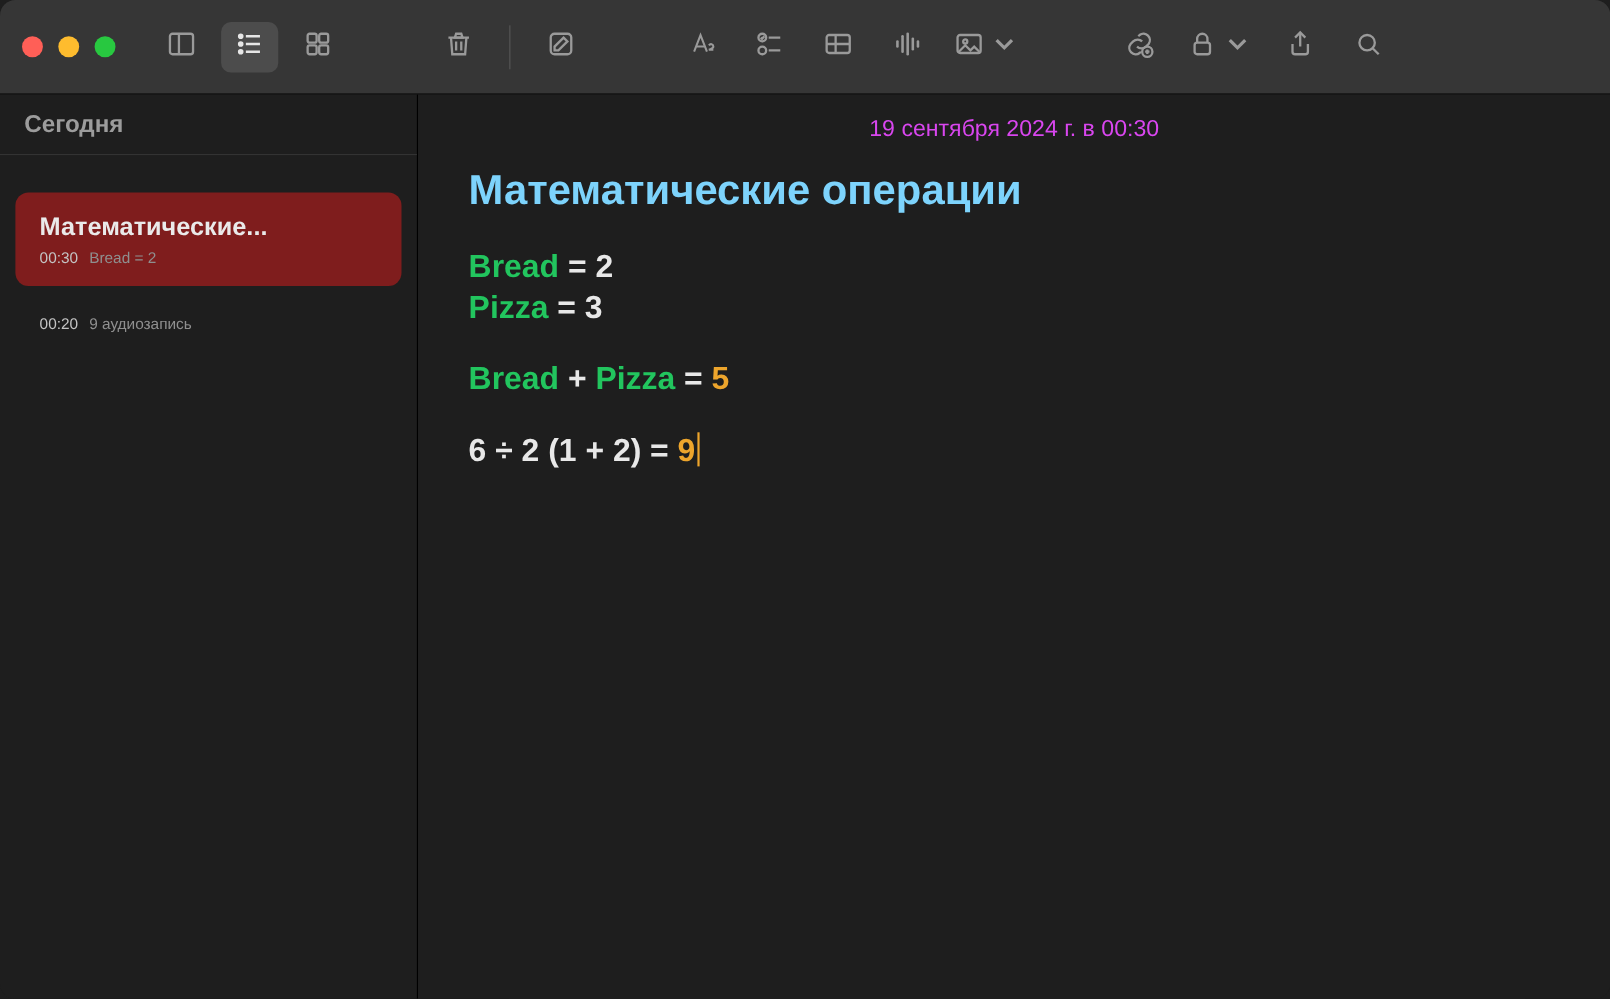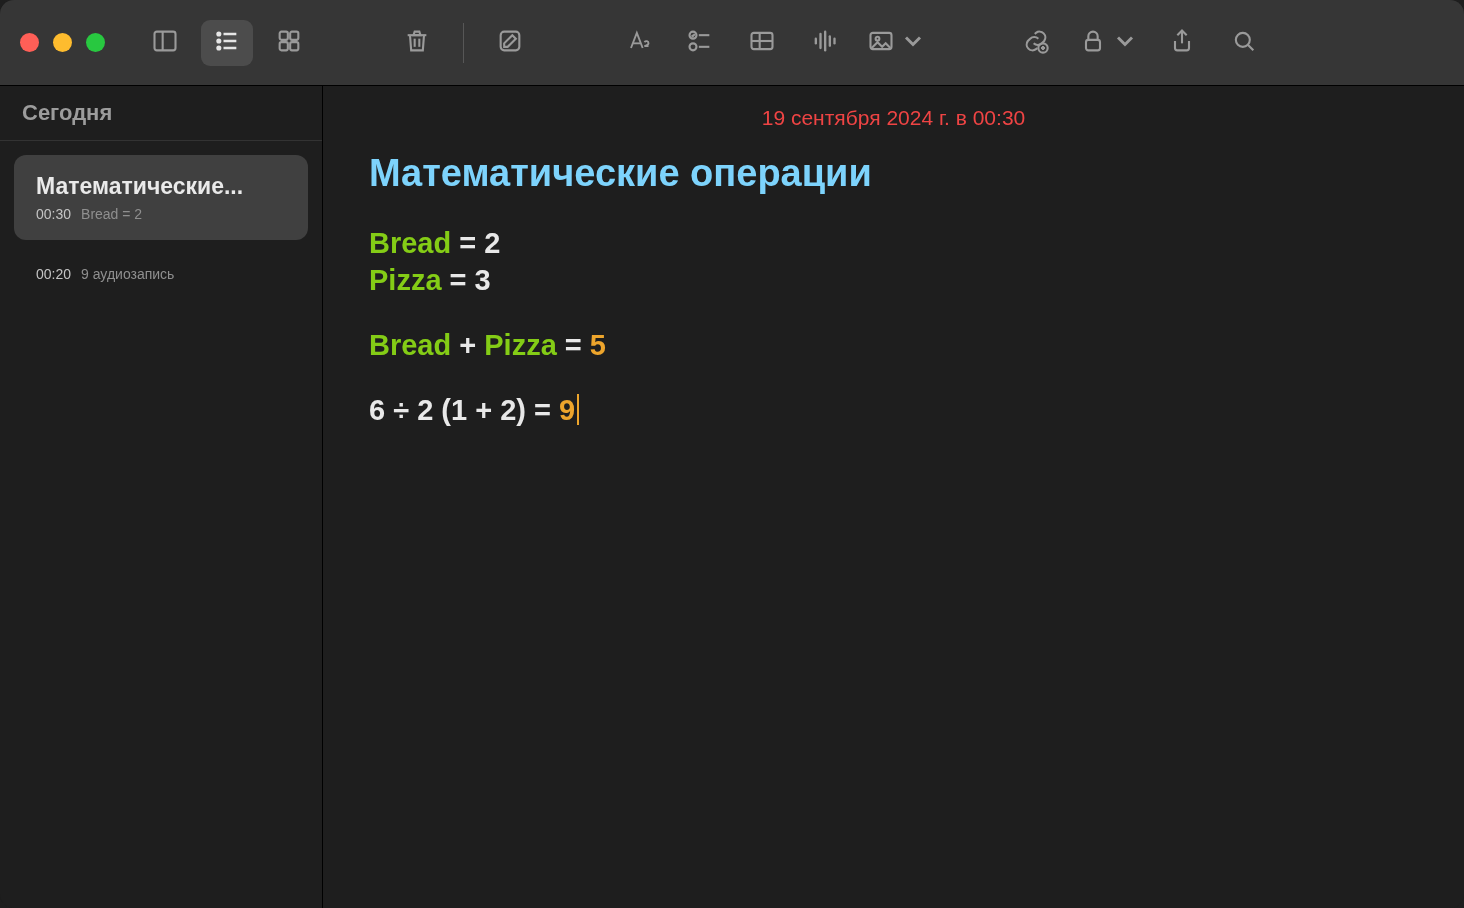--- a/index.html
+++ b/index.html
@@ -65,21 +65,21 @@
   .tb-spacer { width: 56px; }
   .tb-btn.with-chevron { width: 74px; gap: 4px; }
   .chev-down { width: 14px; height: 14px; }
   
   .body {
     flex: 1;
     display: flex;
     min-height: 0;
   }
   .sidebar {
-    width: 323px;
+    width: 380px;
     border-right: 1px solid #000;
     background: #1e1e1e;
     display: flex;
     flex-direction: column;
   }
   .sidebar-header {
     padding: 14px 22px;
     font-size: 22px;
     font-weight: 700;
     color: #9c9c9c;
@@ -89,21 +89,21 @@
     padding: 14px;
     display: flex;
     flex-direction: column;
     gap: 8px;
   }
   .note-item {
     padding: 18px 22px;
     border-radius: 12px;
     cursor: pointer;
   }
-  .note-item.selected { background: #404040; }
+  .note-item.selected { background: #7f1d1d; margin-top: 20px; }
   .note-title {
     font-size: 23px;
     font-weight: 700;
     color: #eaeaea;
     white-space: nowrap;
     overflow: hidden;
     text-overflow: ellipsis;
     margin-bottom: 6px;
   }
   .note-sub {
@@ -115,41 +115,41 @@
   .note-sub .preview { color: #8f8f8f; white-space: nowrap; overflow: hidden; text-overflow: ellipsis; }
   
   .main {
     flex: 1;
     display: flex;
     flex-direction: column;
     background: #1e1e1e;
   }
   .note-date {
     text-align: center;
-    color: #ef4444;
+    color: #d946ef;
     font-size: 21px;
     padding: 20px 0 4px;
   }
   .note-body {
     padding: 10px 46px 40px;
   }
   .note-h1 {
     font-size: 38px;
     font-weight: 800;
     color: #7dd3fc;
     margin: 8px 0 30px;
   }
   .math-line {
     font-size: 29px;
     font-weight: 700;
     color: #e8e8e8;
     line-height: 1.28;
   }
   .math-block { margin-bottom: 28px; }
-  .var { color: #84cc16; margin-top: 44px; }
+  .var { color: #22c55e; margin-top: 44px; }
   .ans { color: #eda52c; font-weight: 800; }
   .cursor {
     display: inline-block;
     width: 2px;
     height: 1.05em;
     background: #eda52c;
     vertical-align: -0.15em;
     margin-left: 2px;
   }
 </style>

